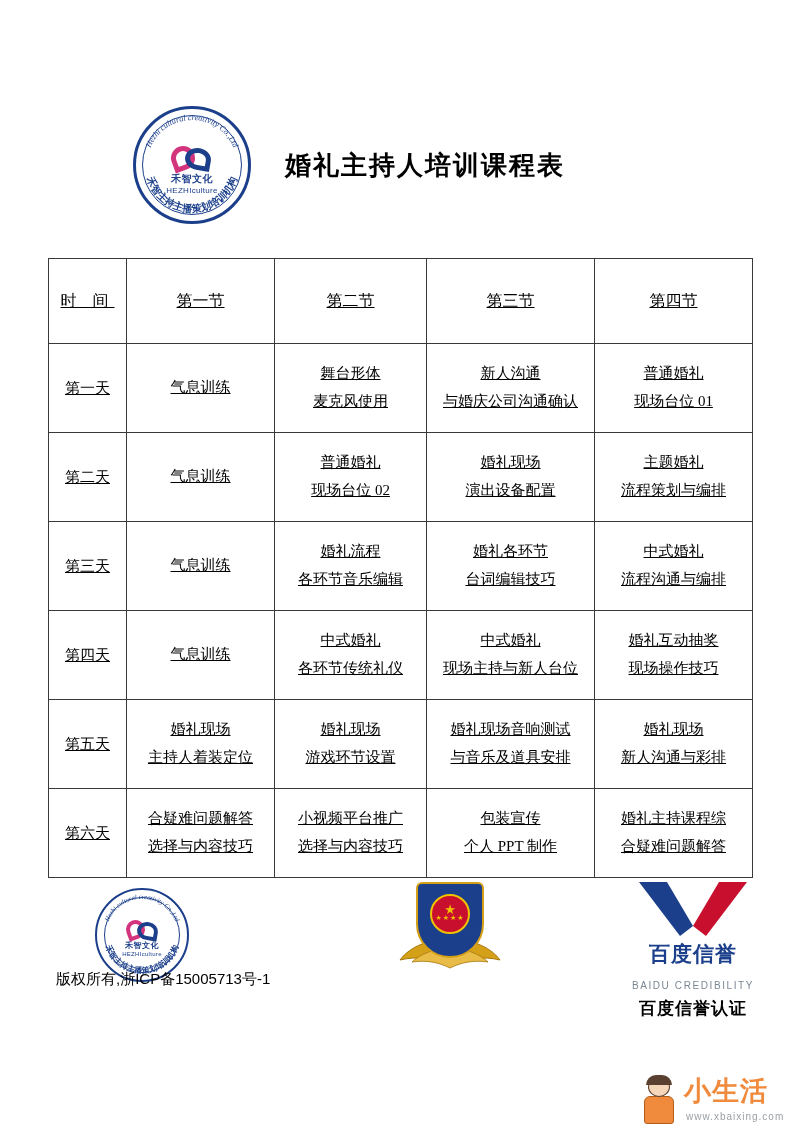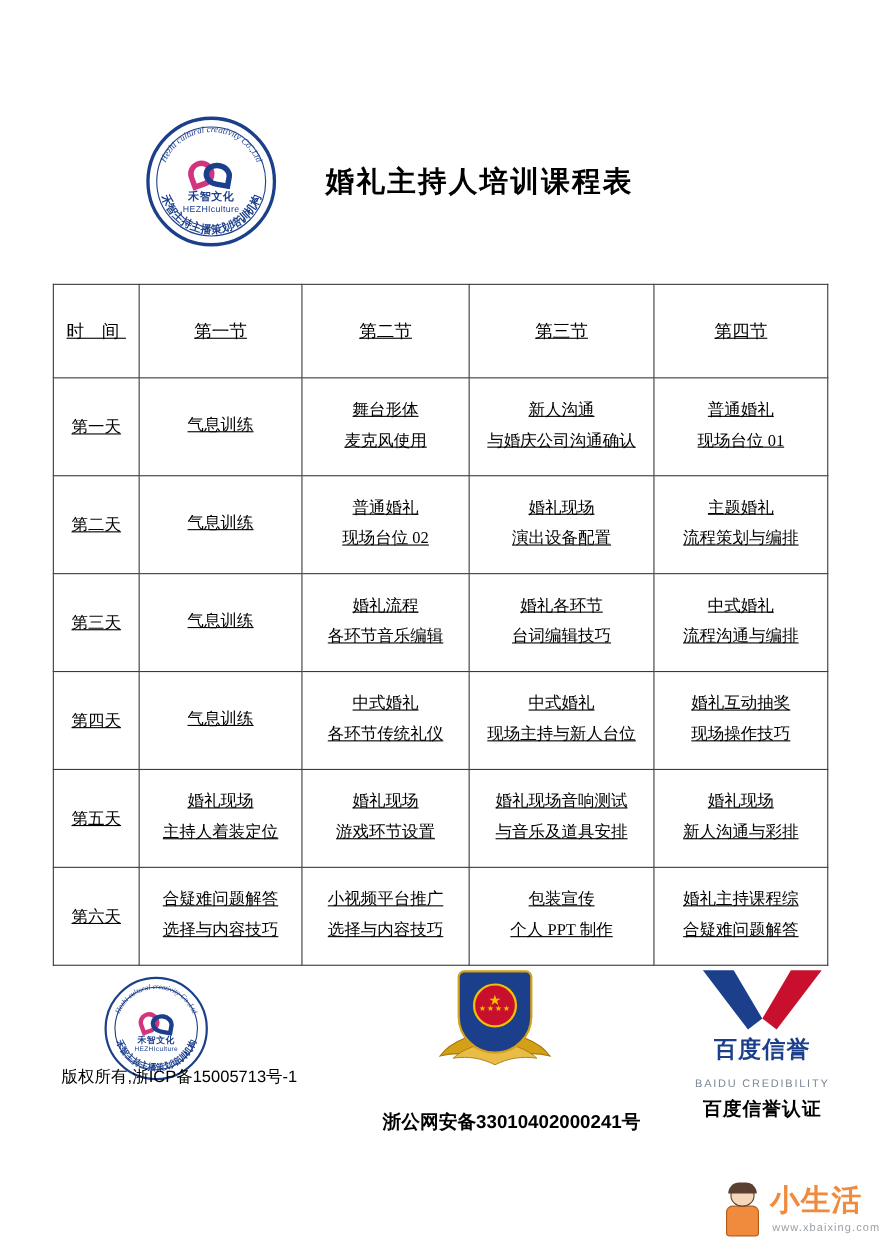--- a/index.html
+++ b/index.html
@@ -94,21 +94,21 @@
     position: absolute;
     left: 0; right: 0;
     top: 80px;
     text-align: center;
     font-size: 8px;
     color: #1b3f8b;
     letter-spacing: 0.3px;
   }
   .doc-title {
     position: absolute;
-    left: 296px;
+    left: 285px;
     top: 48px;
     font-size: 26px;
     font-weight: bold;
     letter-spacing: 2px;
     color: #000;
     font-family: "Liberation Serif", serif;
     text-align: center;
   }
 
   
@@ -277,21 +277,21 @@
     font-size: 17px;
     font-weight: bold;
     color: #000;
     margin-top: 6px;
     letter-spacing: 1px;
   }
 
   
   .watermark {
     position: absolute;
-    right: 4px;
+    right: 20px;
     bottom: 8px;
     width: 140px;
     height: 56px;
   }
   .wm-figure {
     position: absolute;
     left: 0; top: 2px;
     width: 40px; height: 48px;
   }
   .wm-head {
@@ -538,21 +538,20 @@
         <path d="M54 12 C 40 12, 24 18, 16 26 C 30 24, 42 26, 54 32 C 66 26, 78 24, 92 26 C 84 18, 68 12, 54 12 Z" fill="#e8bc47" stroke="#a8760c" stroke-width="0.8"></path>
       </svg>
     </div>
     <div class="police-shield">
       <div class="police-emblem">
         <div class="police-star">★</div>
         <div class="police-stars-sm">★★★★</div>
       </div>
     </div>
   </div>
-  <div class="police-text">浙公网安备33010402000241号</div>
 
   <div class="baidu-badge">
     <div class="baidu-v">
       <svg width="120" height="58" viewBox="0 0 120 58">
         <path d="M6 2 L34 2 L60 46 L47 56 Z" fill="#1b3f8b"></path>
         <path d="M114 2 L86 2 L60 46 L73 56 Z" fill="#c8102e"></path>
         <path d="M38 2 L56 2 L60 10 L47 10 Z" fill="#1b3f8b" opacity="0"></path>
       </svg>
     </div>
     <div class="baidu-cn">百度信誉</div>

